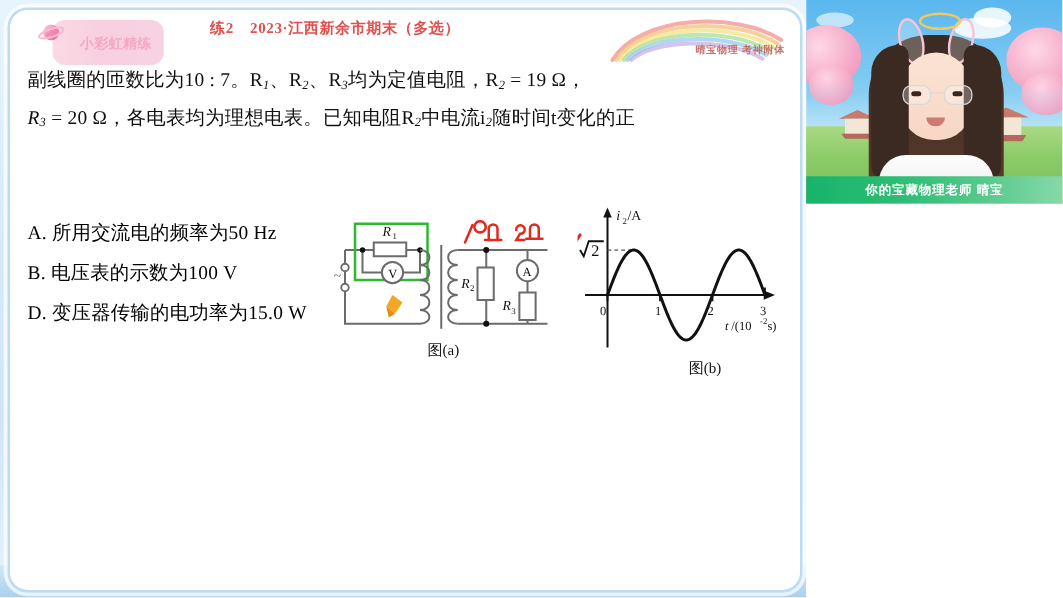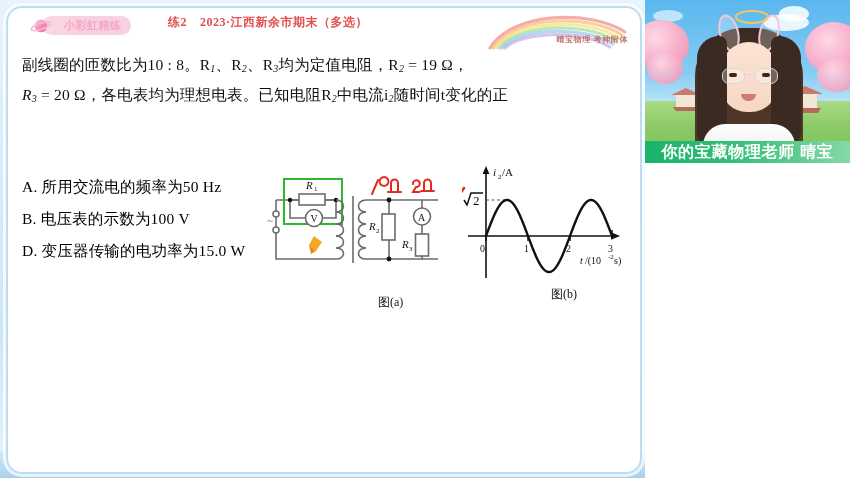--- a/index.html
+++ b/index.html
@@ -23,21 +23,21 @@
     position:absolute;left:6px;top:6px;width:632px;height:464px;
     background:#ffffff;border:2px solid #bcdcf2;border-radius:16px;
     box-shadow:0 0 0 3px rgba(255,255,255,.7);
     overflow:hidden;
   }
 
   
   .hdr{position:absolute;left:0;top:0;width:100%;height:42px;}
   .logo-wrap{position:absolute;left:34px;top:8px;display:flex;align-items:center;}
   .logo-badge{
-    position:relative;height:19px;padding:0 9px 0 22px;
+    position:relative;height:36px;padding:0 9px 0 22px;
     border-radius:10px;
     background:linear-gradient(90deg,#fbd9e4,#f7cfe0 45%,#f6d3e3 100%);
     display:flex;align-items:center;
   }
   .logo-badge .lbl{
     font-family:"Liberation Sans",sans-serif;
     font-size:11px;font-weight:bold;color:#f6a7c2;letter-spacing:.5px;
     white-space:nowrap;
   }
   .planet{
@@ -122,21 +122,21 @@
   .ear{position:absolute;top:0;width:16px;height:34px;border:2px solid #f3c5d8;border-radius:50%;background:rgba(255,255,255,.25);}
   .halo{position:absolute;left:18px;top:-4px;width:30px;height:10px;border:2px solid #f6c85a;border-radius:50%;}
 
   .namebar{
     position:absolute;left:645px;top:141px;width:205px;height:22px;
     background:linear-gradient(90deg,#19b36b 0%,#2bbd73 35%,#58c98c 70%,#86d9a8 100%);
     display:flex;align-items:center;justify-content:center;
   }
   .namebar span{
     font-family:"Liberation Sans",sans-serif;
-    font-size:16px;font-weight:bold;color:#ffffff;letter-spacing:.7px;
+    font-size:10px;font-weight:bold;color:#ffffff;letter-spacing:.7px;
   }
   .video-rest{
     position:absolute;left:645px;top:163px;width:205px;height:315px;background:#ffffff;
   }
 </style>
 </head>
 <body>
 
 <div id="root">
 
@@ -177,21 +177,21 @@
           <path d="M20 38 C 38 18, 100 15, 131 34" stroke="#8fc6ee" stroke-width="3.2" opacity=".7"></path>
           <path d="M23 38 C 40 22, 98 19, 128 37" stroke="#c3a3e0" stroke-width="3.2" opacity=".65"></path>
         </g>
       </svg>
       <div class="rain-txt">晴宝物理 考神附体</div>
     </div>
 
     <div class="qbody">
 
       <div class="line">
-        <span>副线圈的匝数比为10 : 8。R</span><span class="sub">1</span><span>、R</span><span class="sub">2</span><span>、R</span><span class="sub">3</span><span>均为定值电阻，R</span><span class="sub">2</span><span> = 19 Ω，</span>
+        <span>副线圈的匝数比为10 : 7。R</span><span class="sub">1</span><span>、R</span><span class="sub">2</span><span>、R</span><span class="sub">3</span><span>均为定值电阻，R</span><span class="sub">2</span><span> = 19 Ω，</span>
       </div>
 
       <div class="line">
         <span class="mi">R</span><span class="sub">3</span><span> = 20 Ω，各电表均为理想电表。已知电阻R</span><span class="sub">2</span><span>中电流i</span><span class="sub">2</span><span>随时间t变化的正</span>
       </div>
 
     </div>
 
     <div class="opts">
       <div class="opt">
@@ -291,21 +291,21 @@
           <path d="M158 27 L158 19 a3.5 3.5 0 0 1 7 0 L165 27"></path>
           <path d="M155 27 L161 27 M162.5 27 L168 27"></path>
         </g>
 
         <g>
           <path d="M48 72 L56 78 L50 87 L43 81 Z" fill="#f5a623"></path>
           <path d="M43 81 L50 87 L45 90 Z" fill="#e98a12"></path>
         </g>
       </svg>
 
-      <div class="figcap" style="left:76px;top:136px;margin-left:36px;">图(a)</div>
+      <div class="figcap" style="left:76px;top:114px;">图(a)</div>
 
       <svg width="180" height="125" viewBox="0 0 180 125" style="position:absolute;left:196px;top:2px;">
 
         <line x1="24" y1="118" x2="24" y2="10" stroke="#111" stroke-width="1.6"></line>
         <polygon points="24,6 20.6,14 27.4,14" fill="#111"></polygon>
 
         <line x1="6" y1="76" x2="152" y2="76" stroke="#111" stroke-width="1.6"></line>
         <polygon points="158,76 149,72.3 149,79.7" fill="#111"></polygon>
 
         <text x="31" y="16" font-family="Liberation Serif,serif" font-style="italic" font-size="11" fill="#111">i</text>

